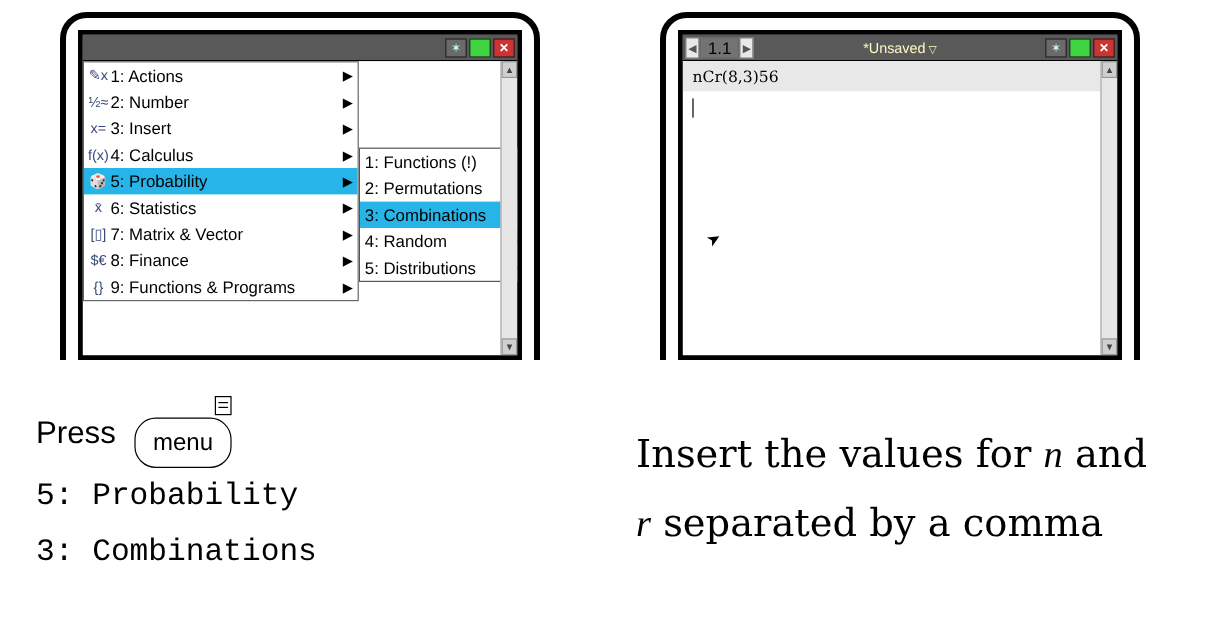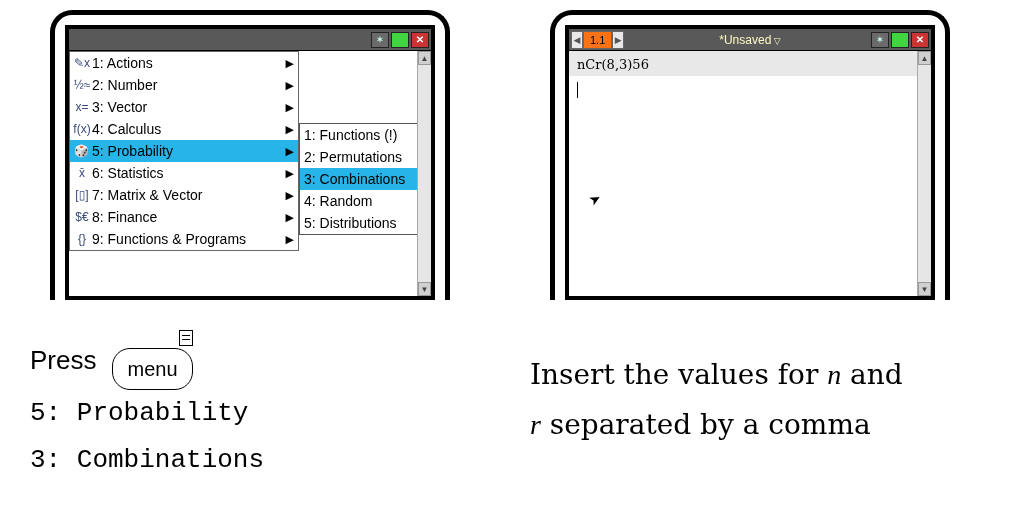--- a/index.html
+++ b/index.html
@@ -58,23 +58,23 @@
     gap: 0;
   }
   .nav-arrow {
     width: 12px; height: 18px;
     background: #e8e8e8;
     border: 1px solid #666;
     display: flex; align-items: center; justify-content: center;
     font-size: 9px; color: #555;
   }
   .tab {
-    background: #f97316;
+    background: #737373;
     border: 1px solid #666;
-    font-size: 11px;
+    font-size: 14px;
     padding: 1px 6px;
     height: 18px;
     line-height: 14px;
   }
   .doc-title {
     position: absolute;
     left: 50%; transform: translateX(-50%);
     color: #fef9c3;
     font-size: 12px;
   }
@@ -198,21 +198,21 @@
   .menu-key .pill {
     border: 1.5px solid #000;
     border-radius: 18px;
     padding: 2px 14px;
     font-size: 20px;
   }
   .mono { font-family: "Courier New", monospace; }
 
   .caption-right {
     margin-top: 50px;
-    font-size: 28px;
+    font-size: 32px;
     line-height: 1.8;
     font-family: "DejaVu Serif", Georgia, serif;
   }
   .mathit { font-style: italic; font-family: "Cambria Math", "Times New Roman", serif; }
 </style>
 </head>
 <body>
 
 <div class="page">
 
@@ -234,21 +234,21 @@
               <span class="label">1: Actions</span>
               <span class="arrow">▶</span>
             </div>
             <div class="mrow">
               <span class="icon">½≈</span>
               <span class="label">2: Number</span>
               <span class="arrow">▶</span>
             </div>
             <div class="mrow">
               <span class="icon">x=</span>
-              <span class="label">3: Vector</span>
+              <span class="label">3: Insert</span>
               <span class="arrow">▶</span>
             </div>
             <div class="mrow">
               <span class="icon">f(x)</span>
               <span class="label">4: Calculus</span>
               <span class="arrow">▶</span>
             </div>
             <div class="mrow hl">
               <span class="icon">🎲</span>
               <span class="label">5: Probability</span>

